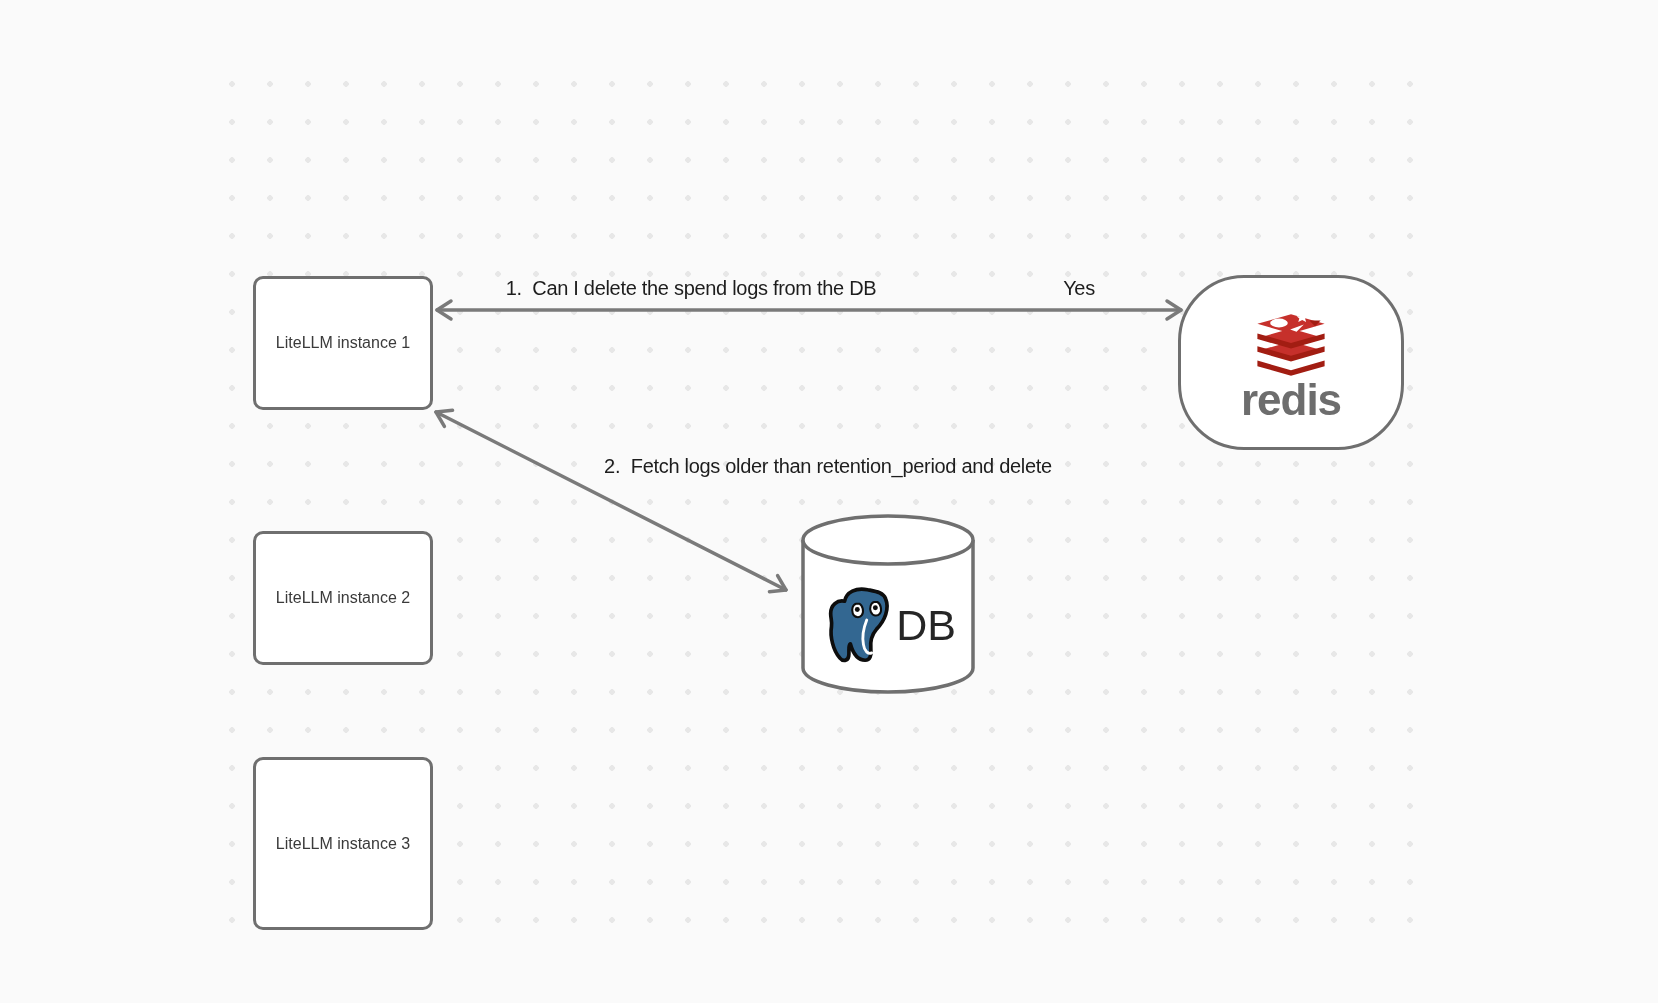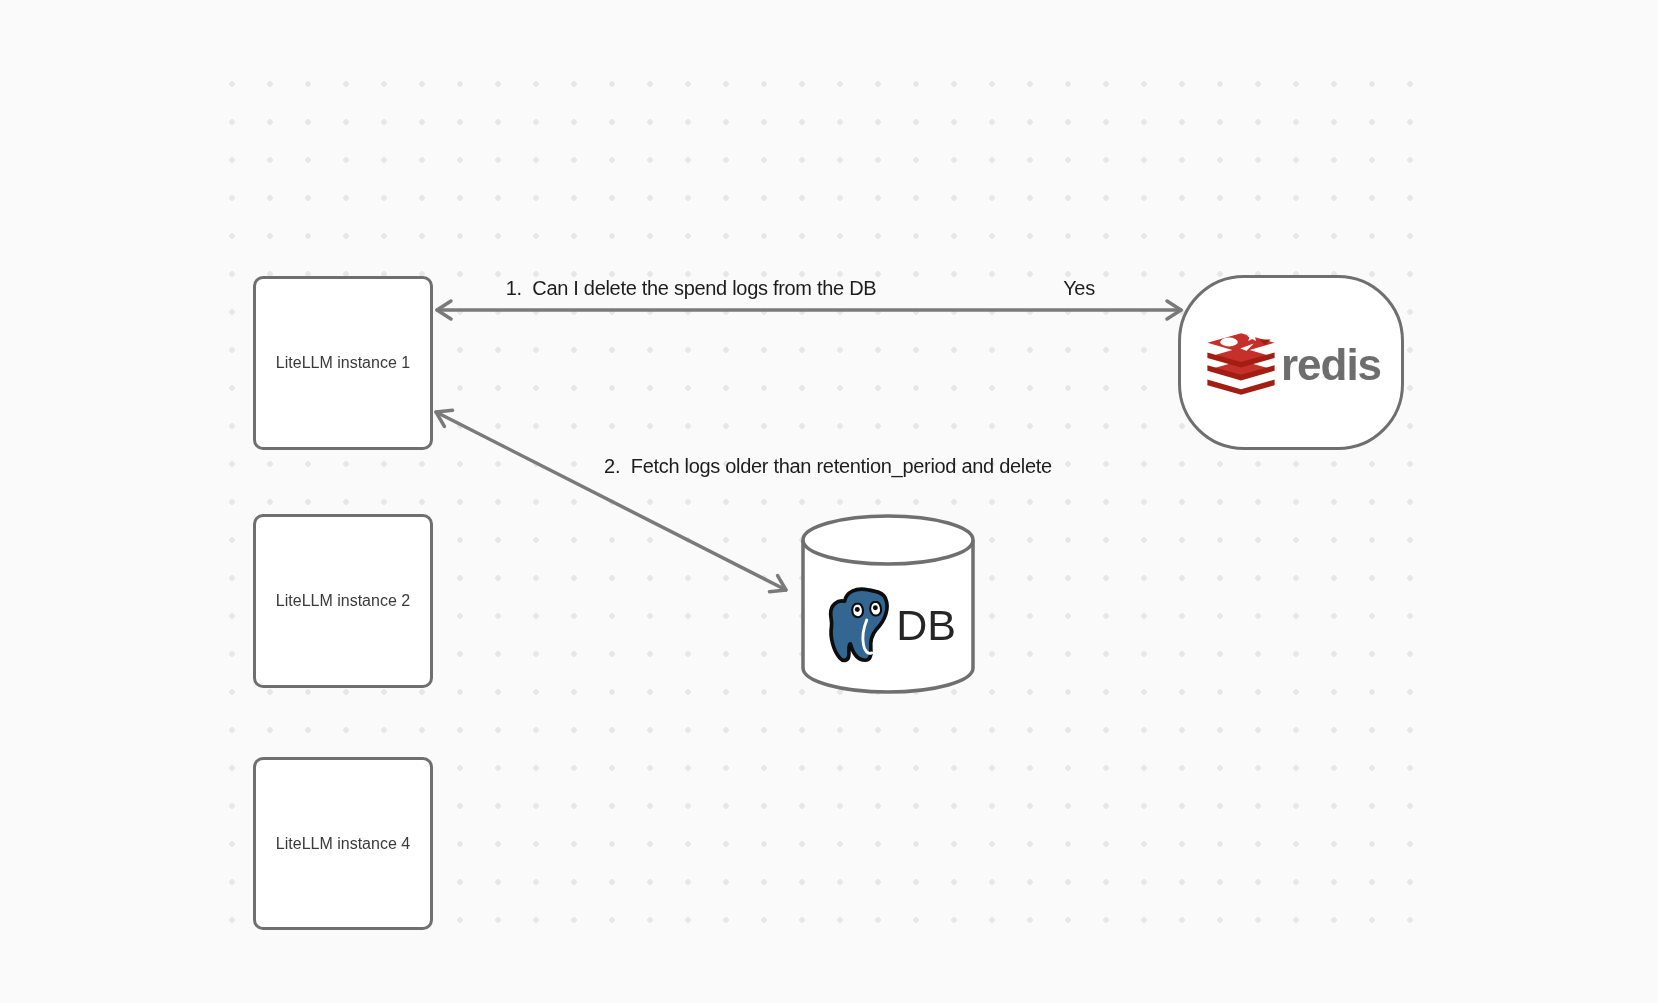--- a/index.html
+++ b/index.html
@@ -55,38 +55,38 @@
     transform:translateX(-50%);
     white-space:pre;
     font-size:20px;
     font-weight:400;
     letter-spacing:-0.3px;
     line-height:24px;
     color:var(--label-text,#1d1d1d);
   }
   .node-box{
     position:absolute;
-    left:253px;width:180px;height:174px;
+    left:253px;width:180px;height:134px;
     background:#ffffff;
     border:3.5px solid var(--shape-stroke,#6f6f6f);
     border-radius:10px;
     display:flex;align-items:center;justify-content:center;
   }
   .node-box .box-label{
     font-size:16px;
     color:var(--box-text,#3a3a3a);
     text-align:center;
   }
   .node-redis{
     position:absolute;
     left:1178px;top:275px;width:226px;height:175px;
     background:#ffffff;
     border:3.5px solid var(--shape-stroke,#6f6f6f);
     border-radius:66px;
-    display:flex;align-items:center;justify-content:center;
+    display:flex;flex-direction:column;align-items:center;justify-content:center;
     padding-top:6px;
   }
   .redis-wordmark{
     font-size:44px;
     font-weight:700;
     letter-spacing:-1px;
     line-height:40px;
     color:var(--redis-wordmark,#6d6d6d);
     margin-top:-2px;
   }
@@ -129,25 +129,25 @@
     <line class="edge-line" x1="436" y1="412" x2="786" y2="590" marker-start="url(#vhead)" marker-end="url(#vhead)"></line>
   </svg>
 
   <div class="edge-label" style="left:691px;top:276px;">1.  Can I delete the spend logs from the DB</div>
   <div class="edge-label" style="left:1043px;top:276px;margin-left:36px;">Yes</div>
   <div class="edge-label" style="left:828px;top:454px;">2.  Fetch logs older than retention_period and delete</div>
 
   <div class="node-box" style="top:276px;">
     <span class="box-label">LiteLLM instance 1</span>
   </div>
-  <div class="node-box" style="top:514px;align-items:center;">
+  <div class="node-box" style="top:531px;align-items:center;">
     <span class="box-label">LiteLLM instance 2</span>
   </div>
   <div class="node-box" style="top:757px;height:173px;">
-    <span class="box-label">LiteLLM instance 4</span>
+    <span class="box-label">LiteLLM instance 3</span>
   </div>
 
   <div class="node-redis">
     <svg width="80" height="70" viewBox="0 0 100 86" xmlns="http://www.w3.org/2000/svg">
 
       <path class="redis-side" d="M8 60 L50 72 L92 60 L92 67 L50 79 L8 67 Z"></path>
       <path class="redis-top" d="M50 36 L92 48 L50 60 L8 48 Z"></path>
       <path class="redis-side" d="M8 48 L50 60 L92 48 L92 54 L50 66 L8 54 Z" opacity="0"></path>
 
       <path class="redis-side" d="M8 42 L50 54 L92 42 L92 49 L50 61 L8 49 Z"></path>

